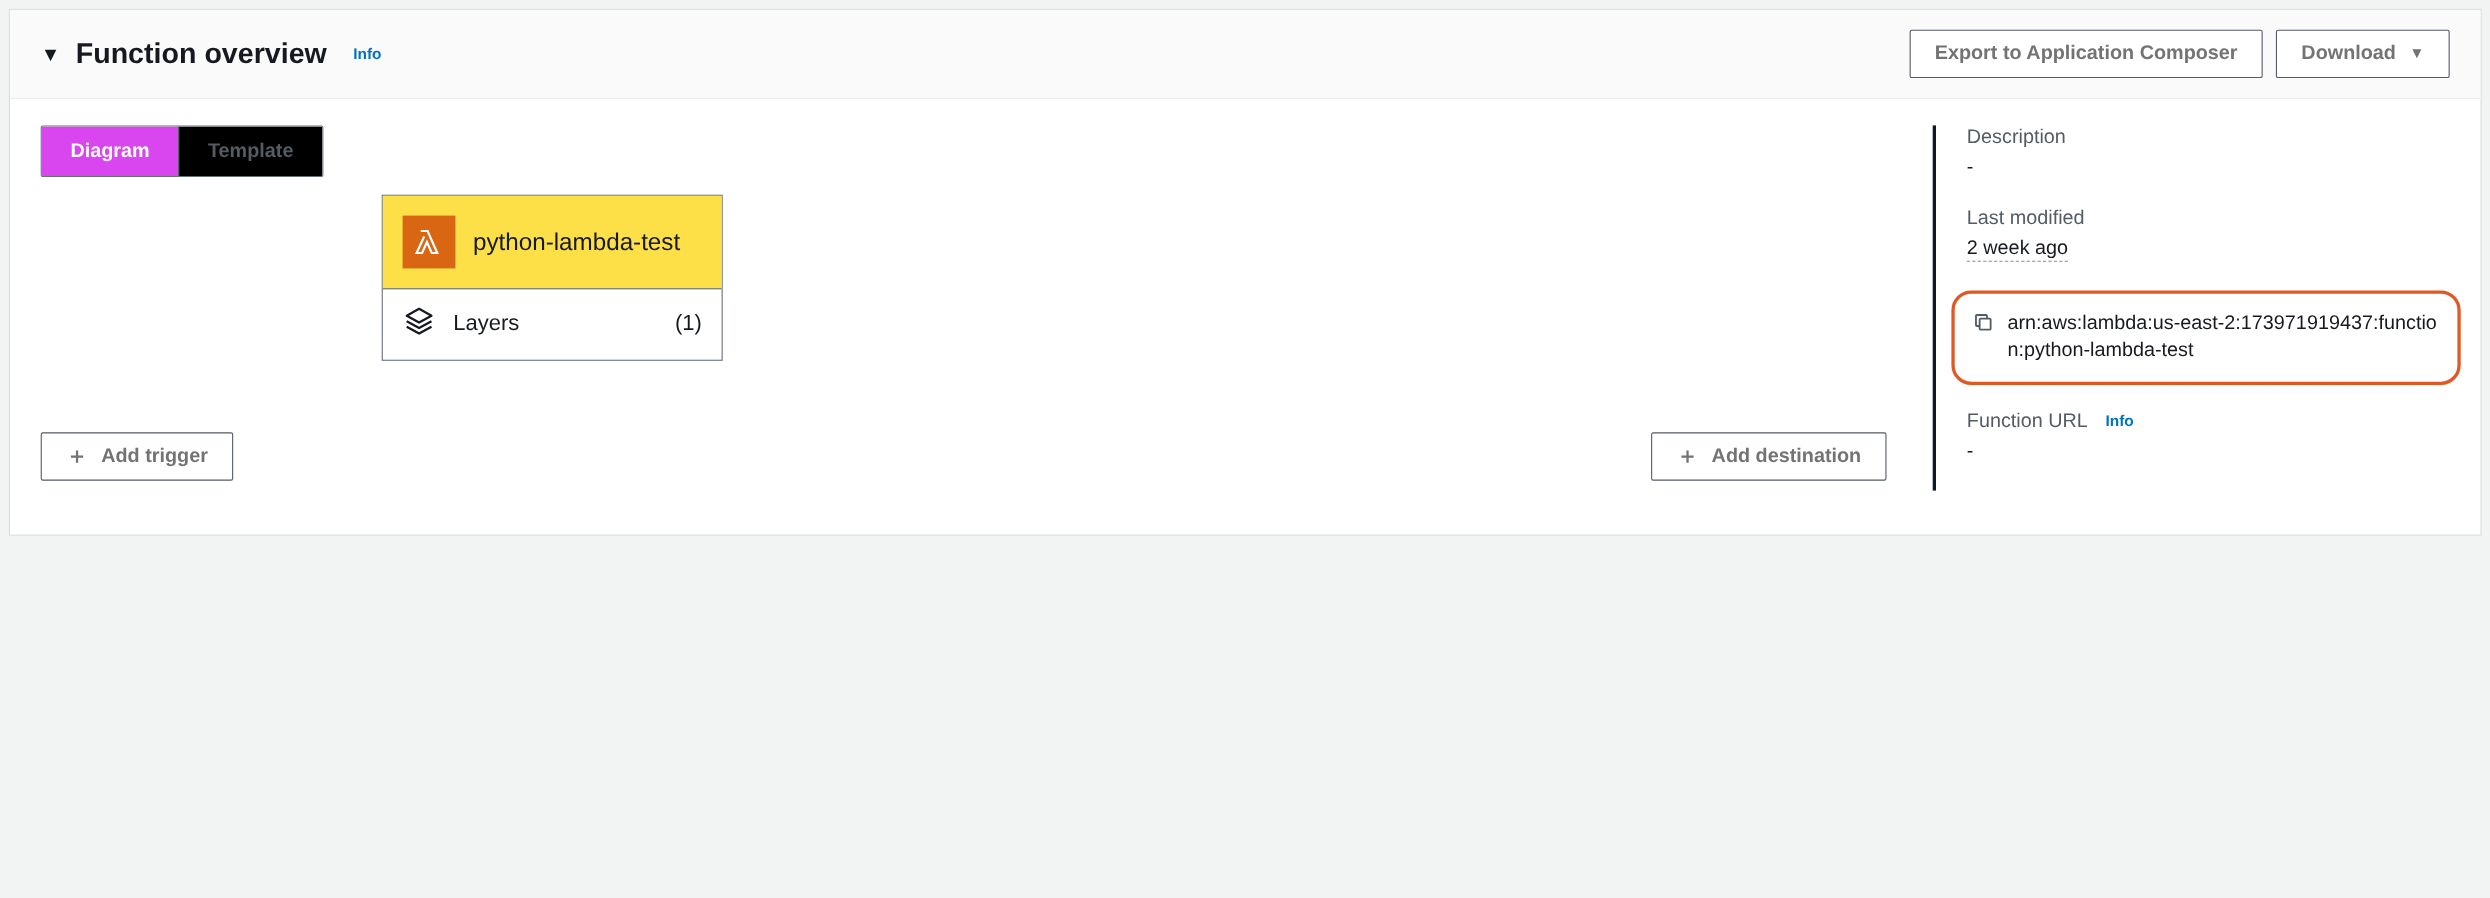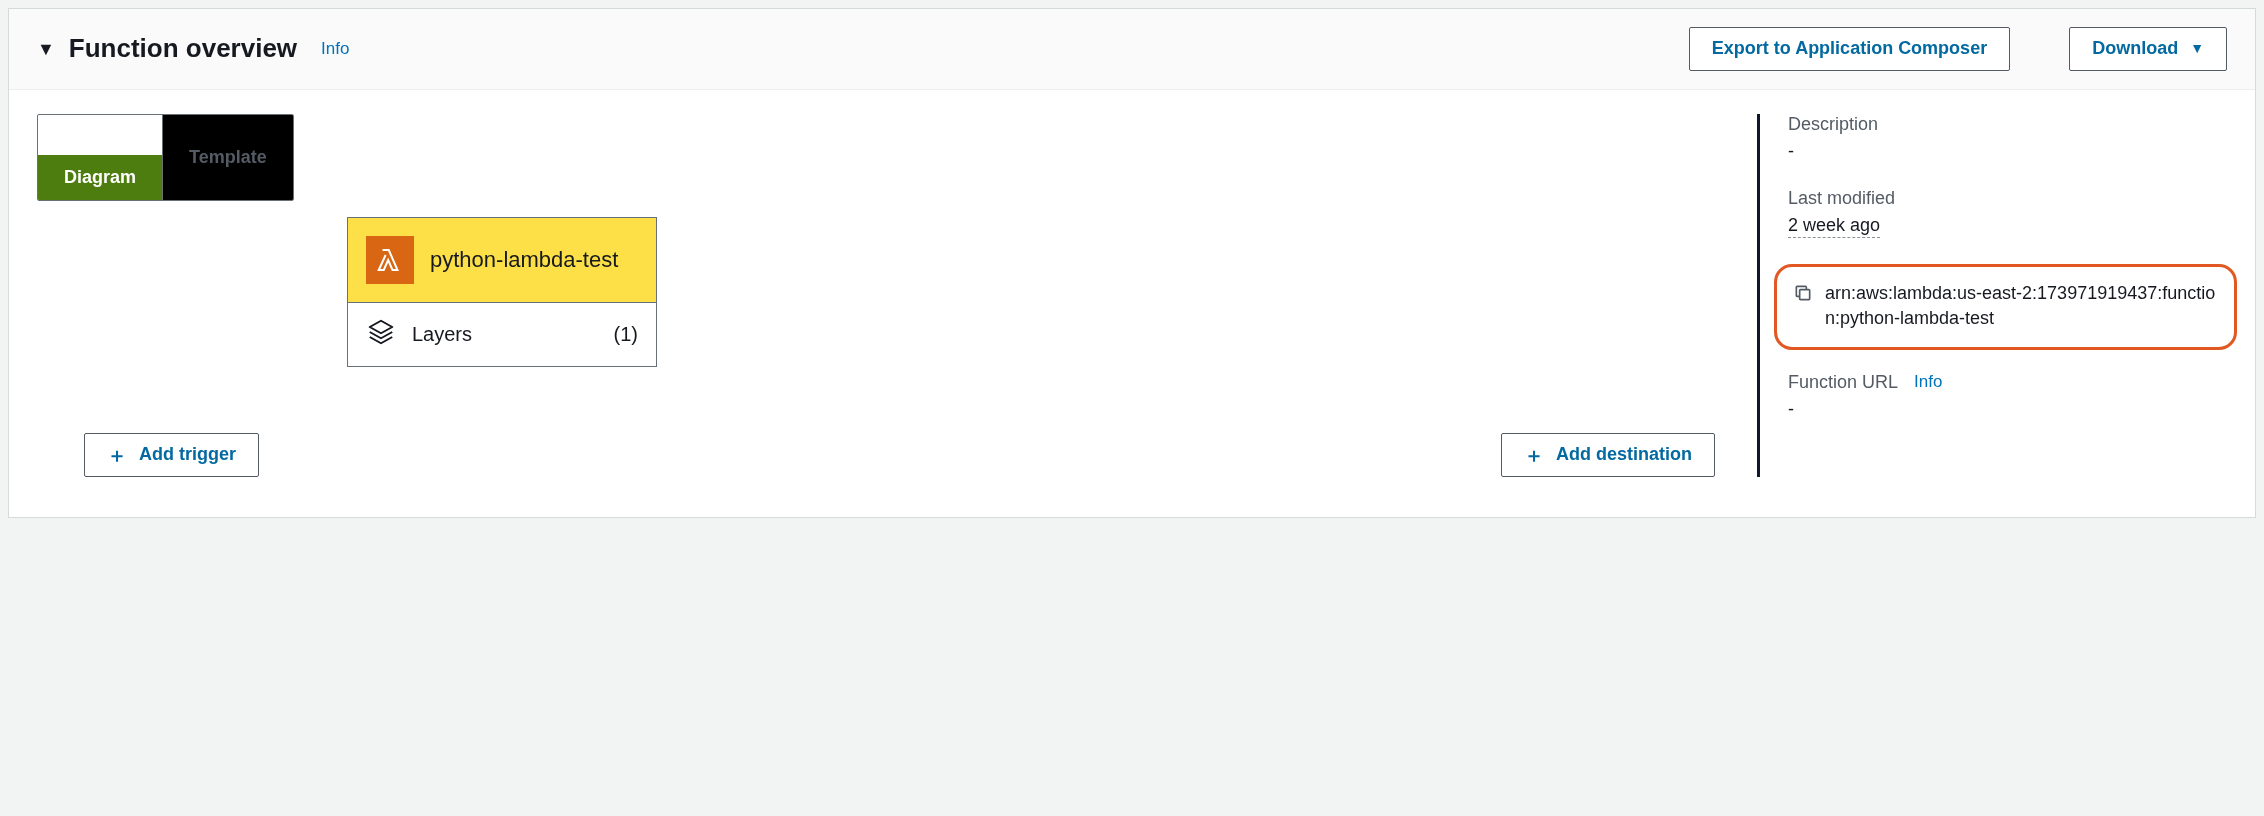--- a/index.html
+++ b/index.html
@@ -31,41 +31,40 @@
     font-size: 18px;
     line-height: 1;
     cursor: pointer;
   }
   .panel-title {
     font-size: 26px;
     font-weight: 700;
   }
   .info-link {
     color: #0073bb;
-    font-size: 17px;
-    font-weight: 400;
+    font-size: 14px;
+    font-weight: 700;
     cursor: pointer;
     margin-left: 10px;
     text-align: right;
   }
   .header-buttons { display:flex; gap:12px; }
   .btn {
     border: 1px solid #545b64;
     background:#fff;
-    color:#0369a1;
+    color:#737373;
     font-weight:700;
     font-size:18px;
     padding: 10px 22px;
     border-radius: 2px;
     cursor:pointer;
     display:inline-flex;
     align-items:center;
     gap:12px;
     line-height:1.2;
-    margin-left:47px;
   }
   .btn-caret { font-size: 14px; }
   .panel-body {
     display:flex;
     padding: 24px 28px 40px 28px;
   }
   .left-col { flex: 1; min-width:0; }
   .right-col {
     width: 470px;
     border-left: 3px solid #0f172a;
@@ -83,23 +82,22 @@
   .seg button {
     border:none;
     background:#000000;
     color:#545b64;
     font-weight:700;
     font-size:18px;
     padding: 12px 26px;
     cursor:pointer;
   }
   .seg button.active {
-    background:#4d7c0f;
+    background:#d946ef;
     color:#fff;
-    margin-top:40px;
   }
   .seg button + button { border-left:1px solid #687078; }
 
   
   .diagram-zone {
     position:relative;
     height: 260px;
   }
   .fn-box {
     position:absolute;

